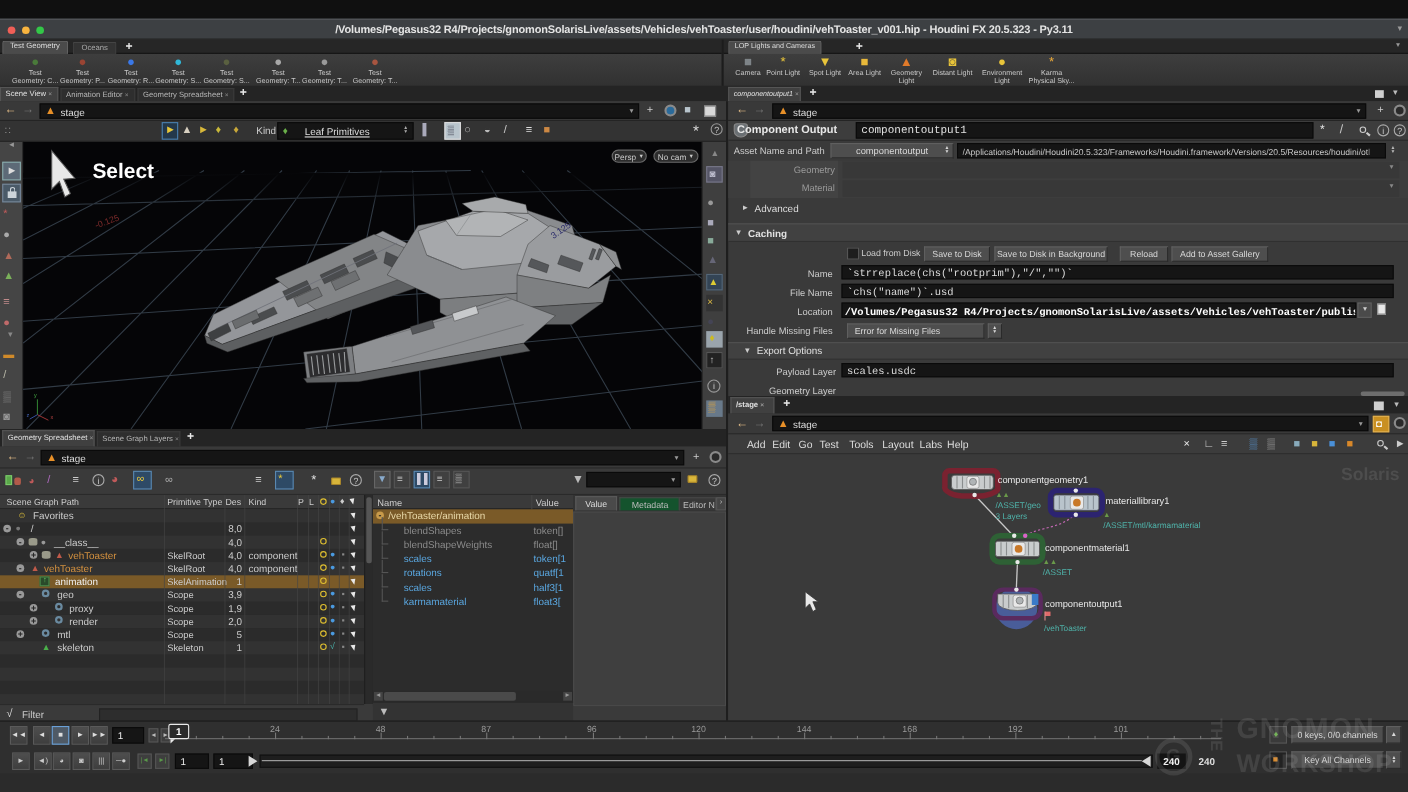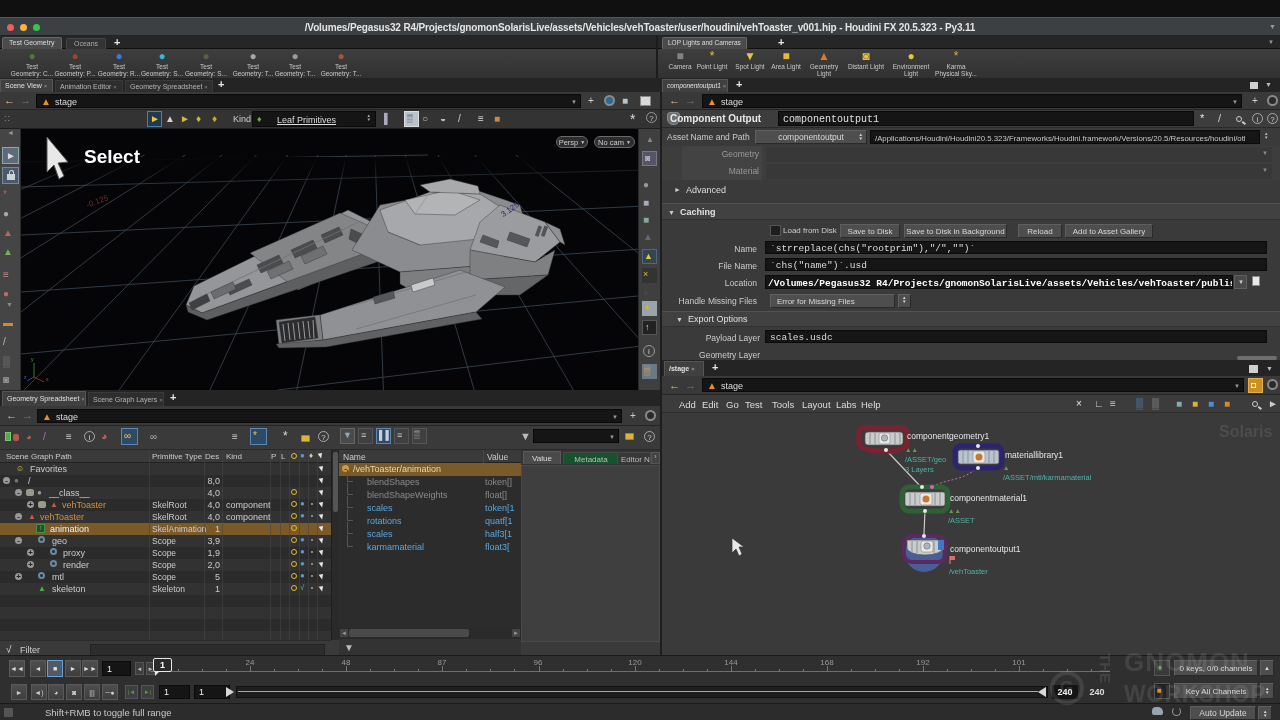--- a/index.html
+++ b/index.html
@@ -934,30 +934,20 @@
       <div class="abs" style="left:1084px;top:29px;width:26px;height:14px;color:#ddd;font-size:9px;font-weight:bold;text-align:center;line-height:14px;">240</div>
       <div class="abs" style="left:1154px;top:27px;width:16px;height:16px;background:#222;border:1px solid #555;">
         <span style="position:absolute;left:2px;top:2px;font-size:8px;color:#d8882a;">■</span>
       </div>
       <div class="abs btn" style="left:1174px;top:27px;width:84px;height:16px;line-height:15px;font-size:8px;">Key All Channels</div>
       <div class="abs btn" style="left:1260px;top:27px;width:14px;height:16px;">
         <span class="spin" style="position:absolute;left:4px;top:3px;">▲<br>▼</span>
       </div>
     </div>
 
-<div id="statusbar" class="abs" style="left:0;top:703px;width:1280px;height:17px;background:#2c2c2c;border-top:1px solid #1a1a1a;">
-  <div class="abs" style="left:4px;top:4px;width:9px;height:9px;background:#555;border-radius:1px;"></div>
-  <div class="abs" style="left:45px;top:3px;font-size:9.5px;color:#c8c8c8;">Shift+RMB to toggle full range</div>
-  <div class="abs" style="left:1152px;top:3px;width:11px;height:8px;background:#9aa4b0;border-radius:4px 5px 2px 2px;"></div>
-  <div class="abs" style="left:1172px;top:3px;width:9px;height:9px;border:1.5px solid #999;border-radius:50%;border-top-color:transparent;"></div>
-  <div class="abs btn" style="left:1190px;top:2px;width:66px;height:14px;line-height:13px;font-size:8.5px;">Auto Update</div>
-  <div class="abs btn" style="left:1258px;top:2px;width:14px;height:14px;">
-        <span class="spin" style="position:absolute;left:4px;top:3px;">▲<br>▼</span>
-      </div>
-</div>
 
 <div id="watermark" class="abs" style="left:1042px;top:645px;width:238px;height:70px;pointer-events:none;opacity:0.13;color:#c8c8c8;overflow:hidden;">
   <div class="abs" style="left:8px;top:26px;width:34px;height:34px;border:4px solid #c8c8c8;border-radius:50%;"></div>
   <div class="abs" style="left:18px;top:33px;font-size:17px;font-weight:bold;">G</div>
   <div class="abs" style="left:72px;top:8px;font-size:15px;font-weight:bold;transform:rotate(90deg);transform-origin:left top;">THE</div>
   <div class="abs" style="left:82px;top:36px;font-size:23px;font-weight:bold;letter-spacing:0.5px;">WORKSHOP</div>
   <div class="abs" style="left:82px;top:2px;font-size:26px;font-weight:bold;letter-spacing:1px;">GNOMON</div>
 </div>
 </div>
 

